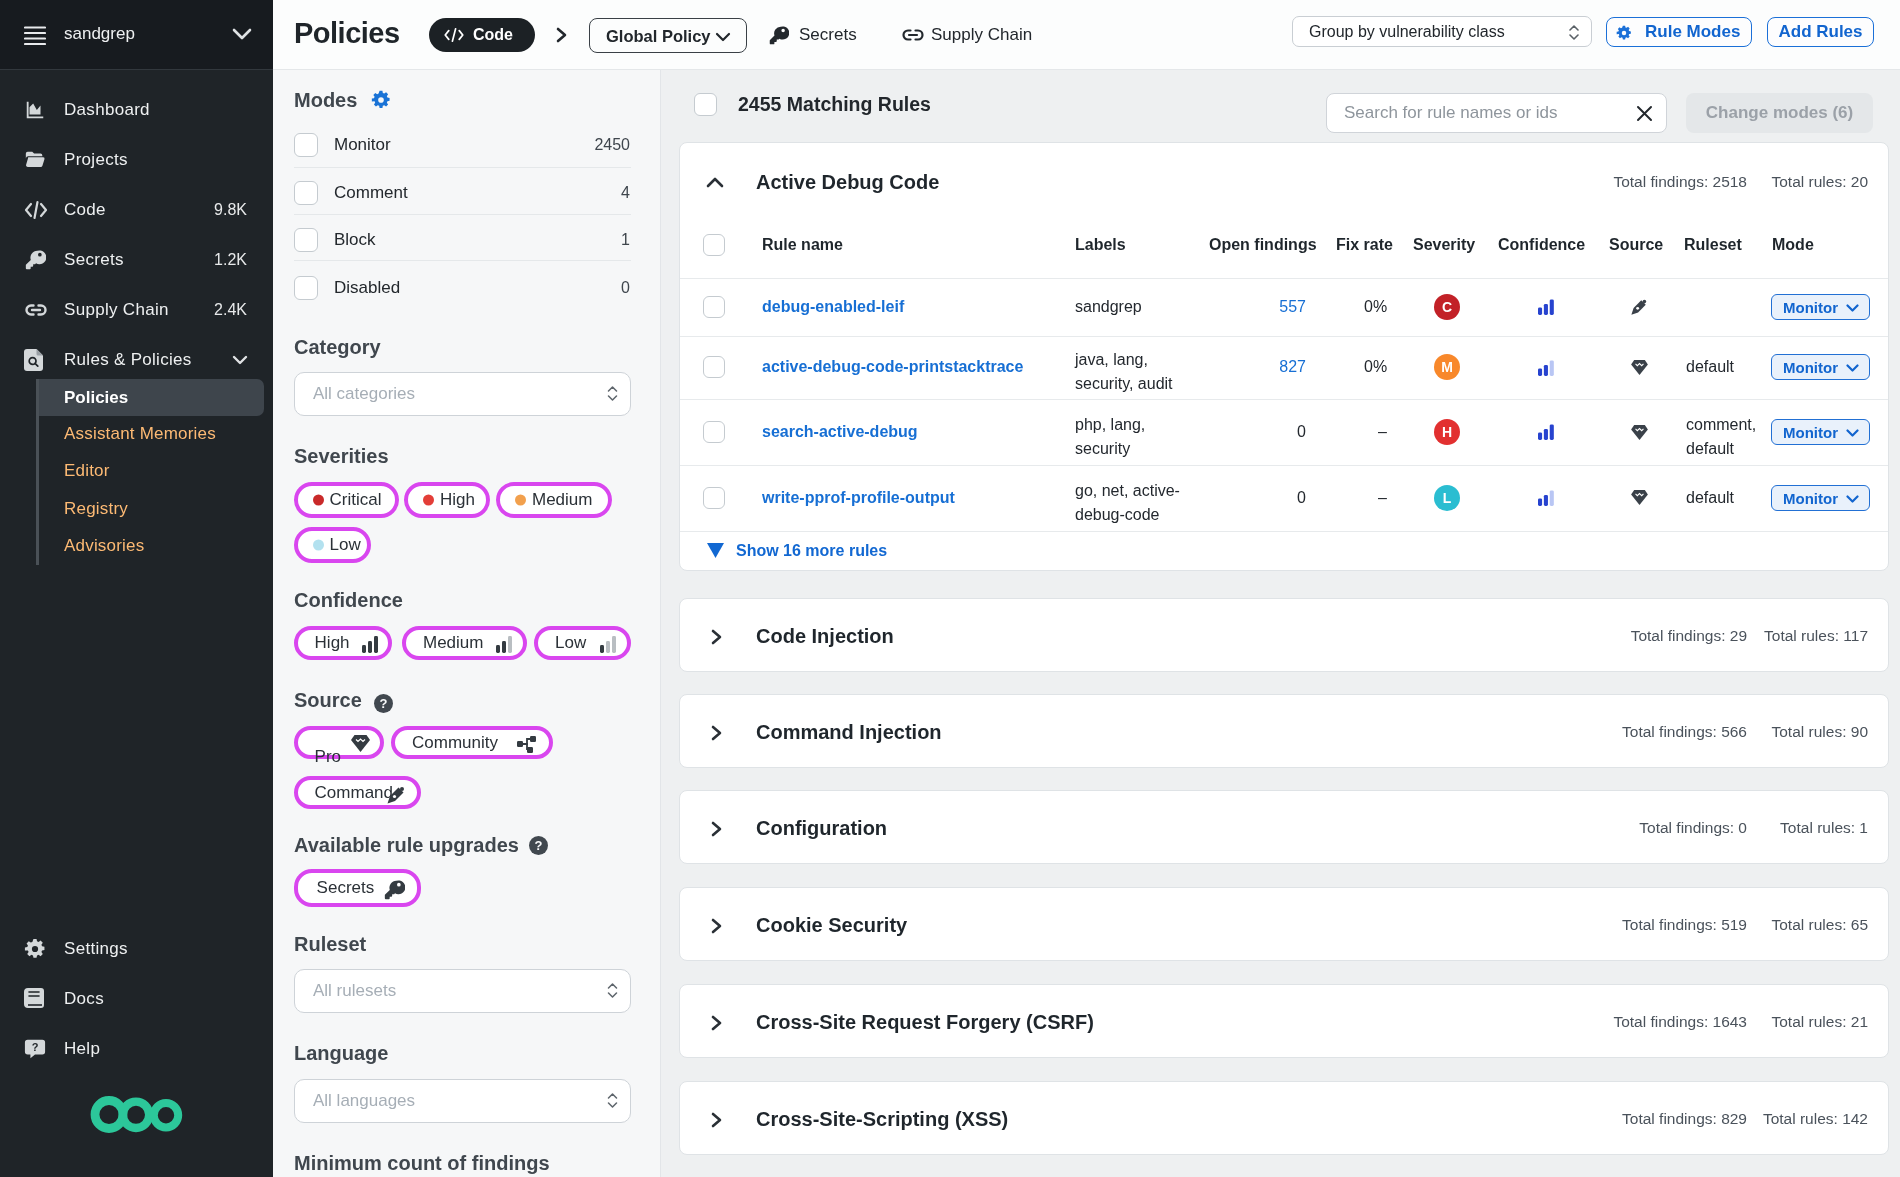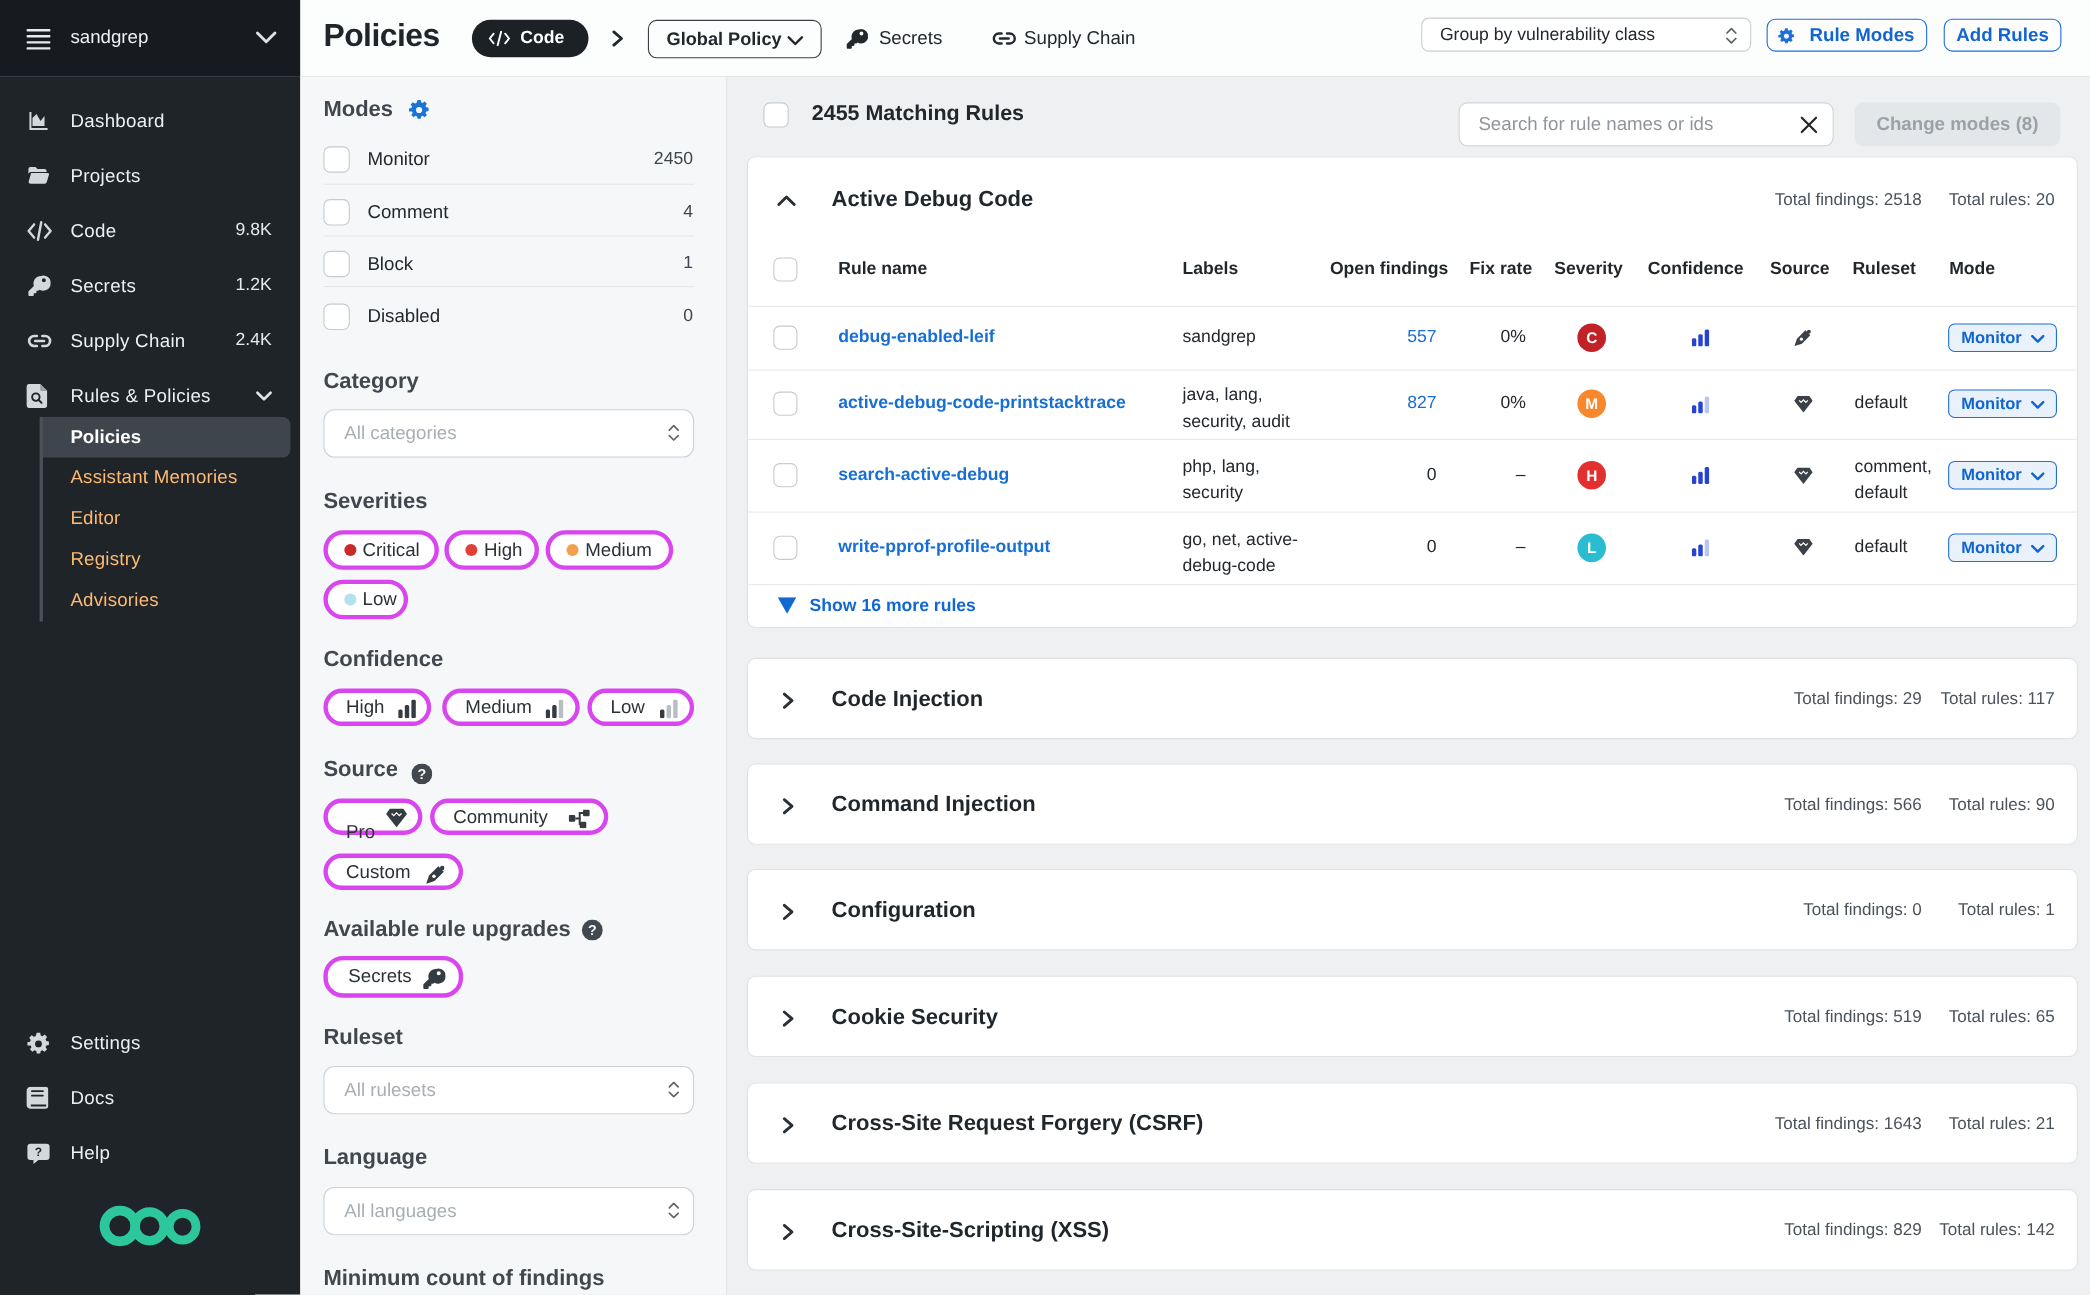--- a/index.html
+++ b/index.html
@@ -299,21 +299,21 @@
   <div class="pill" style="left:118px; top:656px; width:162px; height:33px;">
       <span class="ptxt" style="left:17px;">Community</span>
     <svg class="abs" style="left:122px; top:6px;" width="20" height="17" viewBox="0 0 20 17" fill="#343b41">
         <rect x="0" y="5" width="6" height="6" rx="1.2"></rect>
         <rect x="13" y="0" width="6" height="6" rx="1.2"></rect>
         <rect x="10" y="11" width="6" height="6" rx="1.2"></rect>
         <path d="M6 8h5M13 3h-3v11" stroke="#343b41" stroke-width="1.8" fill="none"></path>
       </svg>
     </div>
   <div class="pill" style="left:20.6px; top:706px; width:127px; height:33px;">
-      <span class="ptxt" style="left:17px;">Custom</span>
+      <span class="ptxt" style="left:17px;">Command</span>
     <svg class="abs" style="left:88px; top:5px;" width="20" height="20" viewBox="0 0 20 20" fill="#343b41">
         <circle cx="16" cy="4" r="2"></circle>
         <path d="M12.5 2.5L17.5 7.5 9 16l-7.5 2.5L4 11z"></path>
         <circle cx="8.5" cy="11.5" r="1.6" fill="#fff"></circle>
       </svg>
     </div>
 
   <span class="fhead" style="top:775px">Available rule upgrades</span>
   <svg class="abs" style="left:256px; top:766px;" width="19" height="19" viewBox="0 0 19 19">
       <circle cx="9.5" cy="9.5" r="9.5" fill="#41484f"></circle>
@@ -349,21 +349,21 @@
 
 <div class="mchk" style="left:694px; top:93px;"></div>
 <span id="mtitle">2455 Matching Rules</span>
 <div id="searchbox">
   <span>Search for rule names or ids</span>
   <svg class="abs" style="left:309px; top:11px;" width="17" height="17" viewBox="0 0 17 17" stroke="#23282d" stroke-width="2" stroke-linecap="round">
       <path d="M2 2l13 13M15 2L2 15"></path>
     </svg>
 </div>
 <div id="chgmodes">
-    <span>Change modes (8)</span>
+    <span>Change modes (6)</span>
   </div>
 
 <div class="card" style="top:142px; height:429px;">
   <svg class="abs" style="left:26px; top:33px;" width="18" height="12" viewBox="0 0 18 12" fill="none" stroke="#2a3036" stroke-width="2.6" stroke-linecap="round" stroke-linejoin="round">
       <path d="M2 10l7-7 7 7"></path>
     </svg>
   <span class="cardtitle" style="top:39px">Active Debug Code</span>
   <span class="totals" style="top:39px; right:141px;">Total findings: 2518</span>
   <span class="totals" style="top:39px; right:20px;">Total rules: 20</span>
 

